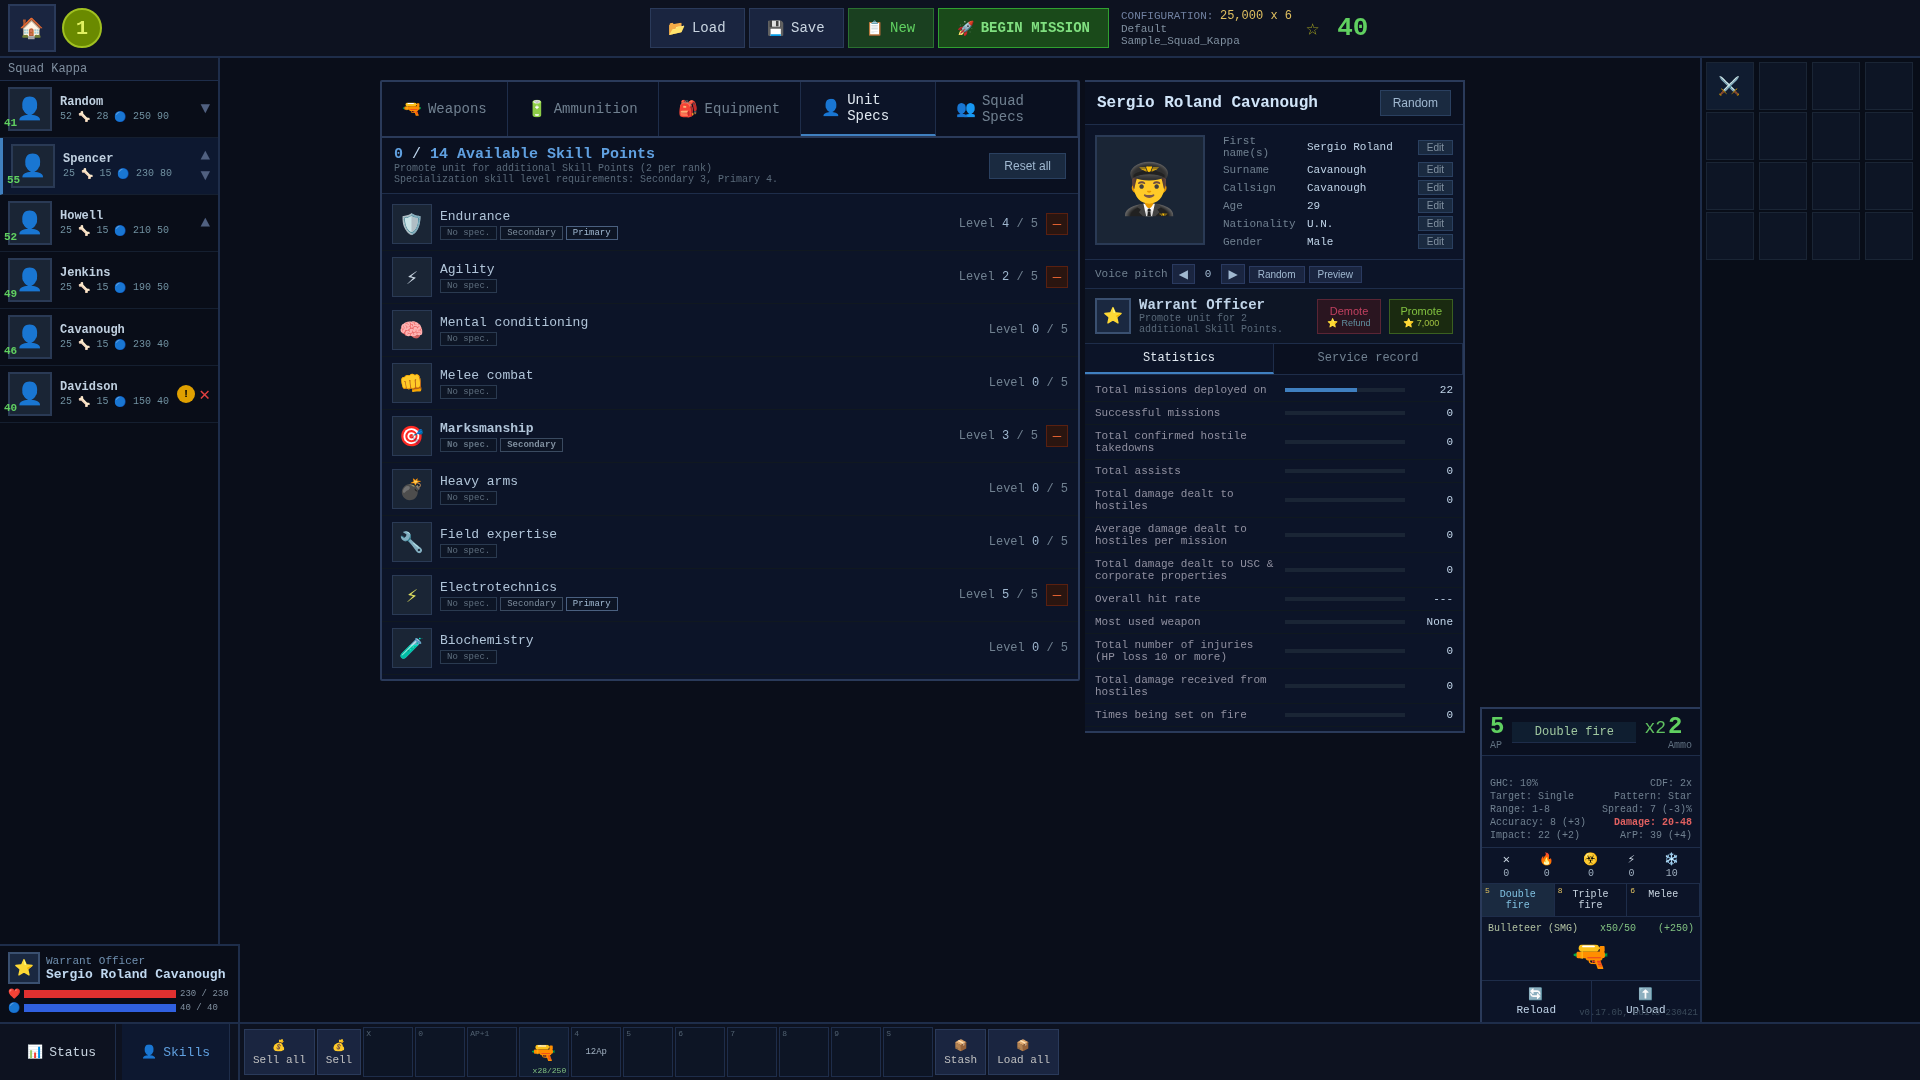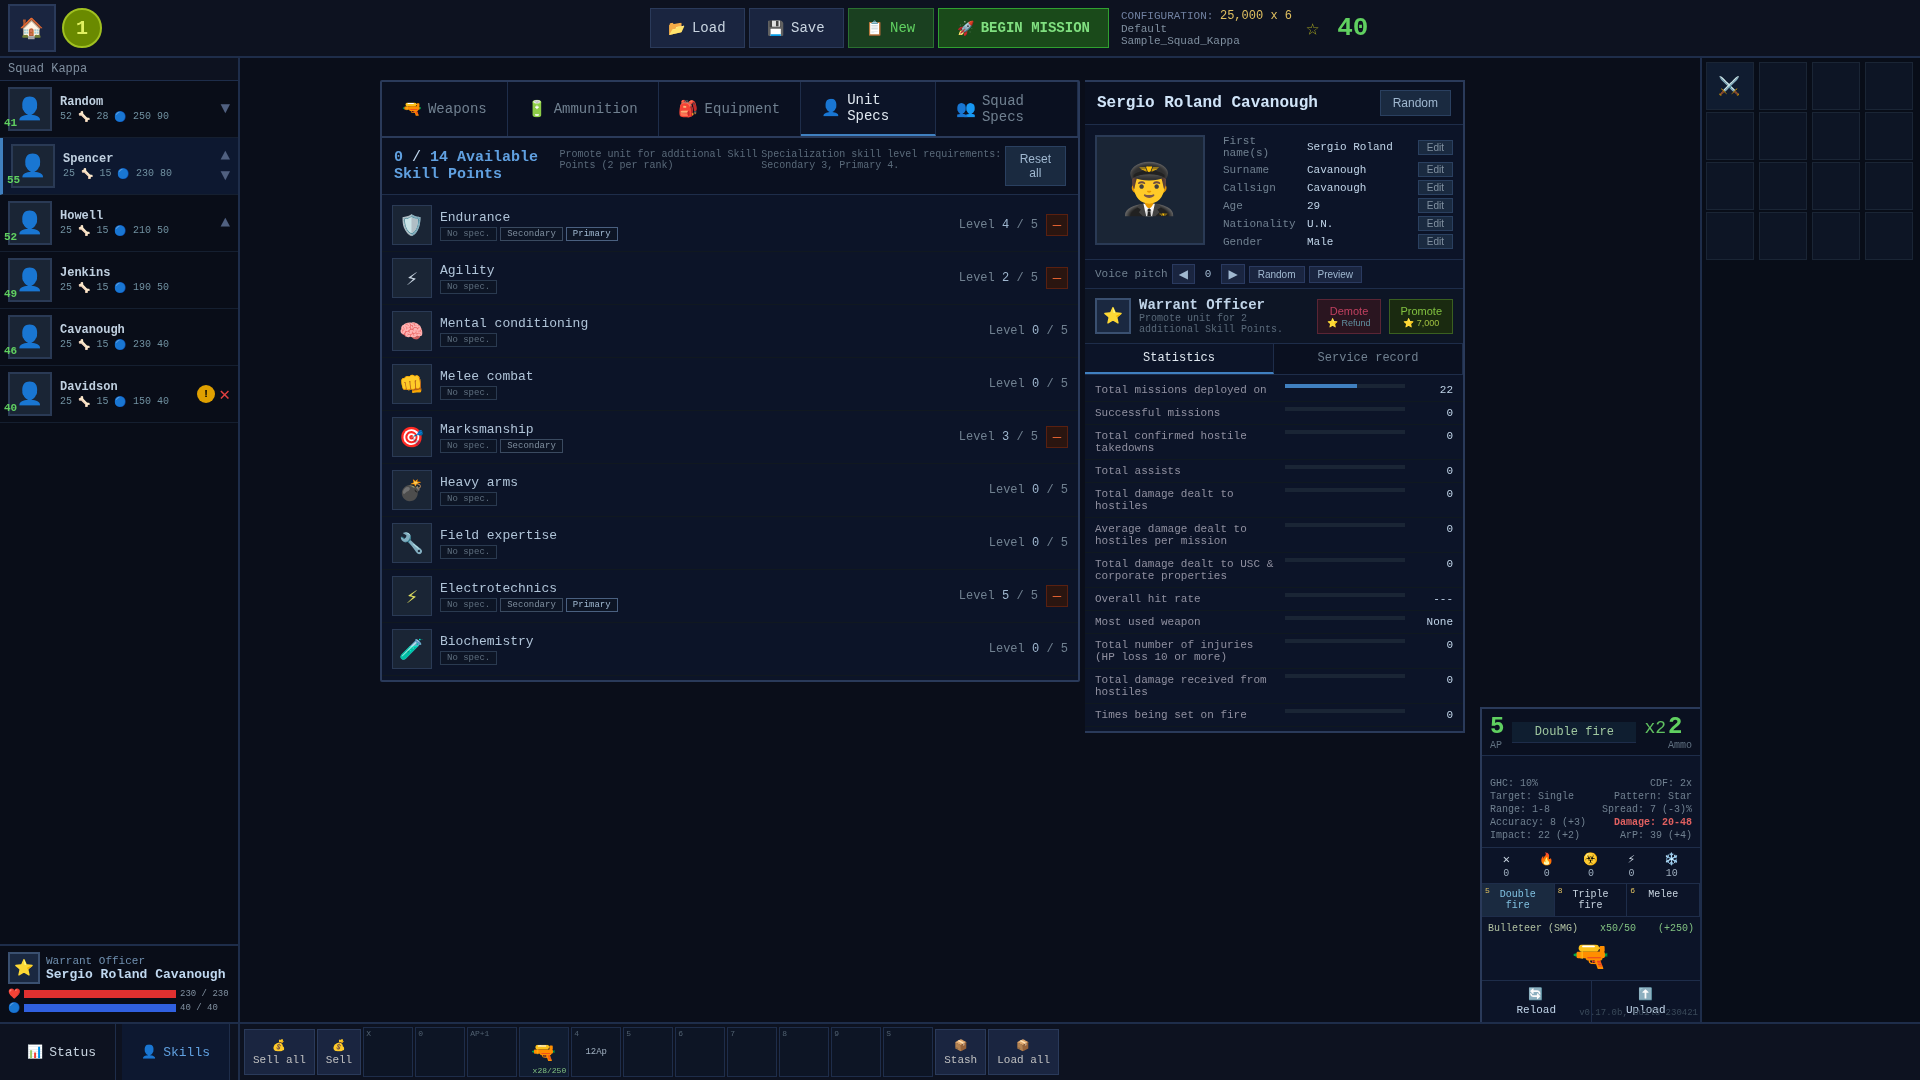--- a/index.html
+++ b/index.html
@@ -112,21 +112,21 @@
     .res-val { color: #e0e0e0; font-weight: bold; }
     .res-val.gold { color: #e0c040; }
     .res-val.blue { color: #60a0e0; }
     .res-val.green { color: #60d060; }
     .res-val.orange { color: #e08040; }
 
     
     .left-panel {
       position: absolute;
       top: 58px; left: 0;
-      width: 240px;
+      width: 220px;
       bottom: 58px;
       background: #090d18;
       border-right: 2px solid #1e2d4a;
       overflow-y: auto;
     }
     .squad-label {
       padding: 4px 8px;
       font-size: 12px;
       color: #8090a0;
       background: #0d1220;
@@ -310,21 +310,21 @@
     
     .skills-header {
       display: flex;
       align-items: center;
       justify-content: space-between;
       padding: 8px 12px;
       background: #0a1020;
       border-bottom: 1px solid #1e2d4a;
     }
     .skill-points-info {
-      display: flex; flex-direction: row; font-family: Liberation Mono, monospace;
+      display: flex; flex-direction: column; font-family: Liberation Mono, monospace;
     }
     .skill-points-main {
       font-size: 15px;
       color: #c0d8f0;
     }
     .skill-points-main span { color: #60a0e0; font-weight: bold; }
     .skill-points-sub {
       font-size: 10px;
       color: #5a6a7a;
     }
@@ -574,21 +574,21 @@
       background: #0c1428;
       border-bottom: 2px solid #4080c0;
     }
 
     
     .stats-table {
       padding: 4px 0;
     }
     .stats-row {
       display: flex;
-      align-items: flex-start;
+      align-items: center;
       padding: 5px 10px;
       border-bottom: 1px solid #0f1820;
       font-size: 11px;
     }
     .stats-label {
       flex: 1;
       color: #9090a0;
     }
     .stats-value {
       color: #c0d4e8;
@@ -1115,21 +1115,21 @@
         <div class="skill-name">Melee combat</div>
         <div class="skill-badges">
           <span class="badge">No spec.</span>
         </div>
       </div>
       <div class="skill-level">Level <span>0</span> / 5</div>
     </div>
 
     <div class="skill-row">
       <div class="skill-icon">🎯</div>
-      <div style="flex:1;">
+      <div style="flex:1;font-weight:bold;">
         <div class="skill-name">Marksmanship</div>
         <div class="skill-badges">
           <span class="badge">No spec.</span>
           <span class="badge secondary">Secondary</span>
         </div>
       </div>
       <div class="skill-level">Level <span>3</span> / 5</div>
       <div class="skill-minus">—</div>
     </div>
 

